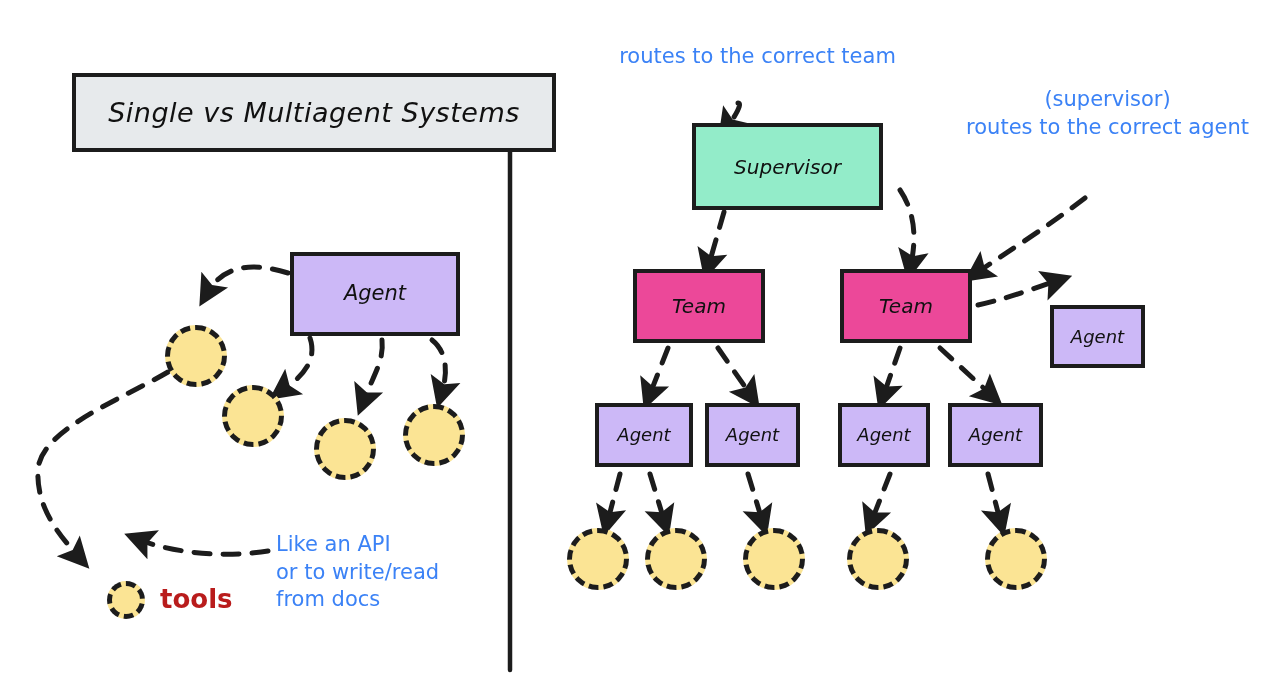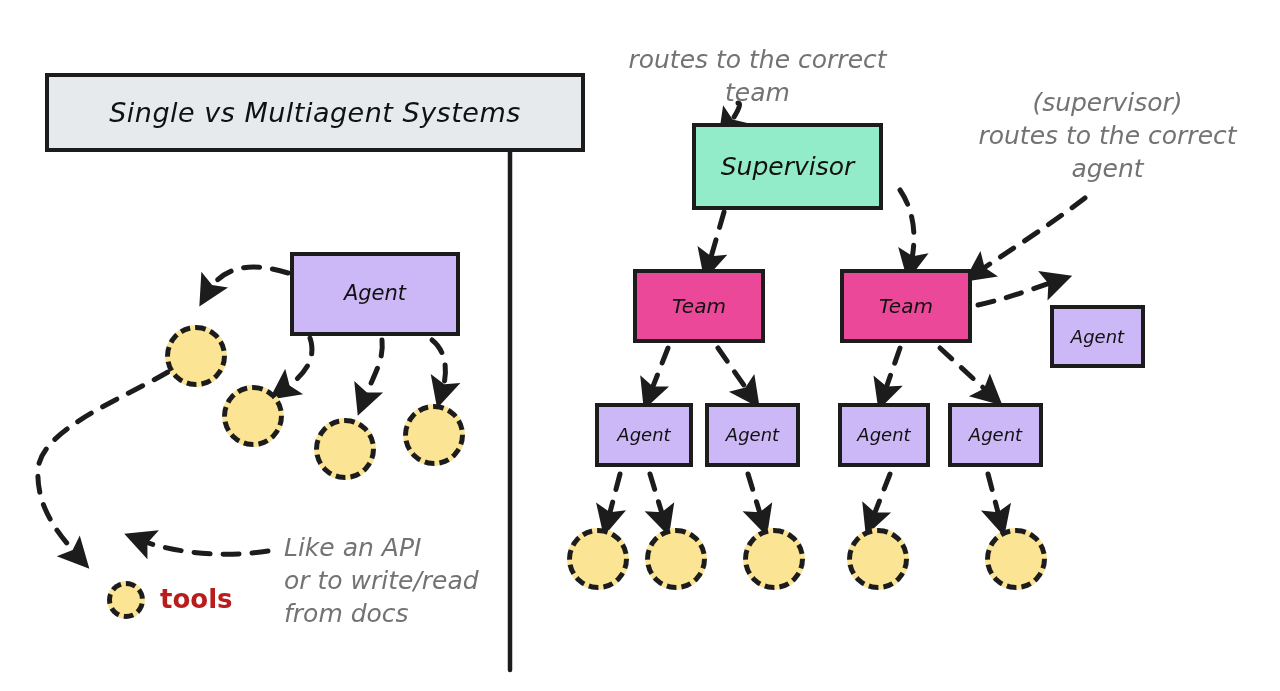--- a/index.html
+++ b/index.html
@@ -35,36 +35,35 @@
     line-height: 1.1;
   }
   .title-box {
     background: #e7eaec;
     font-size: 27px;
     letter-spacing: 0.5px;
   }
   .box-agent { background: #ccb8f7; font-size: 21px; }
   .box-agent-sm { background: #ccb8f7; font-size: 18px; }
   .box-team { background: #ec4899; font-size: 20px; }
-  .box-supervisor { background: #93ecc9; font-size: 25px; }
+  .box-supervisor { background: #93ecc9; font-size: 20px; }
   .circle {
     position: absolute;
     box-sizing: border-box;
     border-radius: 50%;
     background: #fbe494;
     border: 5px dashed #1c1c1c;
   }
   .annot {
     position: absolute;
-    color: #737373;
-    font-size: 25px;
+    color: #3b82f6;
+    font-size: 21px;
     line-height: 1.32;
     white-space: pre-line;
     text-align: left;
-    font-style: italic;
   }
   .annot-center { text-align: center; }
   .tools-label {
     position: absolute;
     color: #b91c1c;
     font-size: 26px;
     font-weight: 600;
   }
   
   .hand { font-style: italic; }
@@ -110,34 +109,34 @@
       <path d="M940,348 L990,394"></path>
 
       <path d="M620,474 L608,520"></path>
       <path d="M650,474 L664,520"></path>
       <path d="M748,474 L762,520"></path>
       <path d="M890,474 L872,520"></path>
       <path d="M988,474 L1000,520"></path>
     </g>
   </svg>
 
-  <div class="node title-box hand" style="left:45px; top:73px; width:540px; height:79px;">Single vs Multiagent Systems</div>
+  <div class="node title-box hand" style="left:72px; top:73px; width:484px; height:79px;">Single vs Multiagent Systems</div>
 
   <div class="node box-agent hand" style="left:290px; top:252px; width:170px; height:84px;">Agent</div>
 
   <div class="circle" style="left:165px; top:325px; width:62px; height:62px;"></div>
   <div class="circle" style="left:222px; top:385px; width:62px; height:62px;"></div>
   <div class="circle" style="left:314px; top:418px; width:62px; height:62px;"></div>
   <div class="circle" style="left:403px; top:404px; width:62px; height:62px;"></div>
 
   <div class="circle" style="left:107px; top:581px; width:38px; height:38px;"></div>
 
   <div class="tools-label" style="left:160px; top:584px;">tools</div>
 
-  <div class="annot" style="left:276px; top:531px; width:215px;margin-left:8px;">Like an API
+  <div class="annot" style="left:276px; top:531px; width:215px;">Like an API
 or to write/read
 from docs</div>
 
   <div class="annot annot-center" style="left:600px; top:43px; width:315px;">routes to the correct team</div>
 
   <div class="annot annot-center" style="left:940px; top:86px; width:335px;">(supervisor)
 routes to the correct agent</div>
 
   <div class="node box-supervisor hand" style="left:692px; top:123px; width:191px; height:87px;">Supervisor</div>
 

